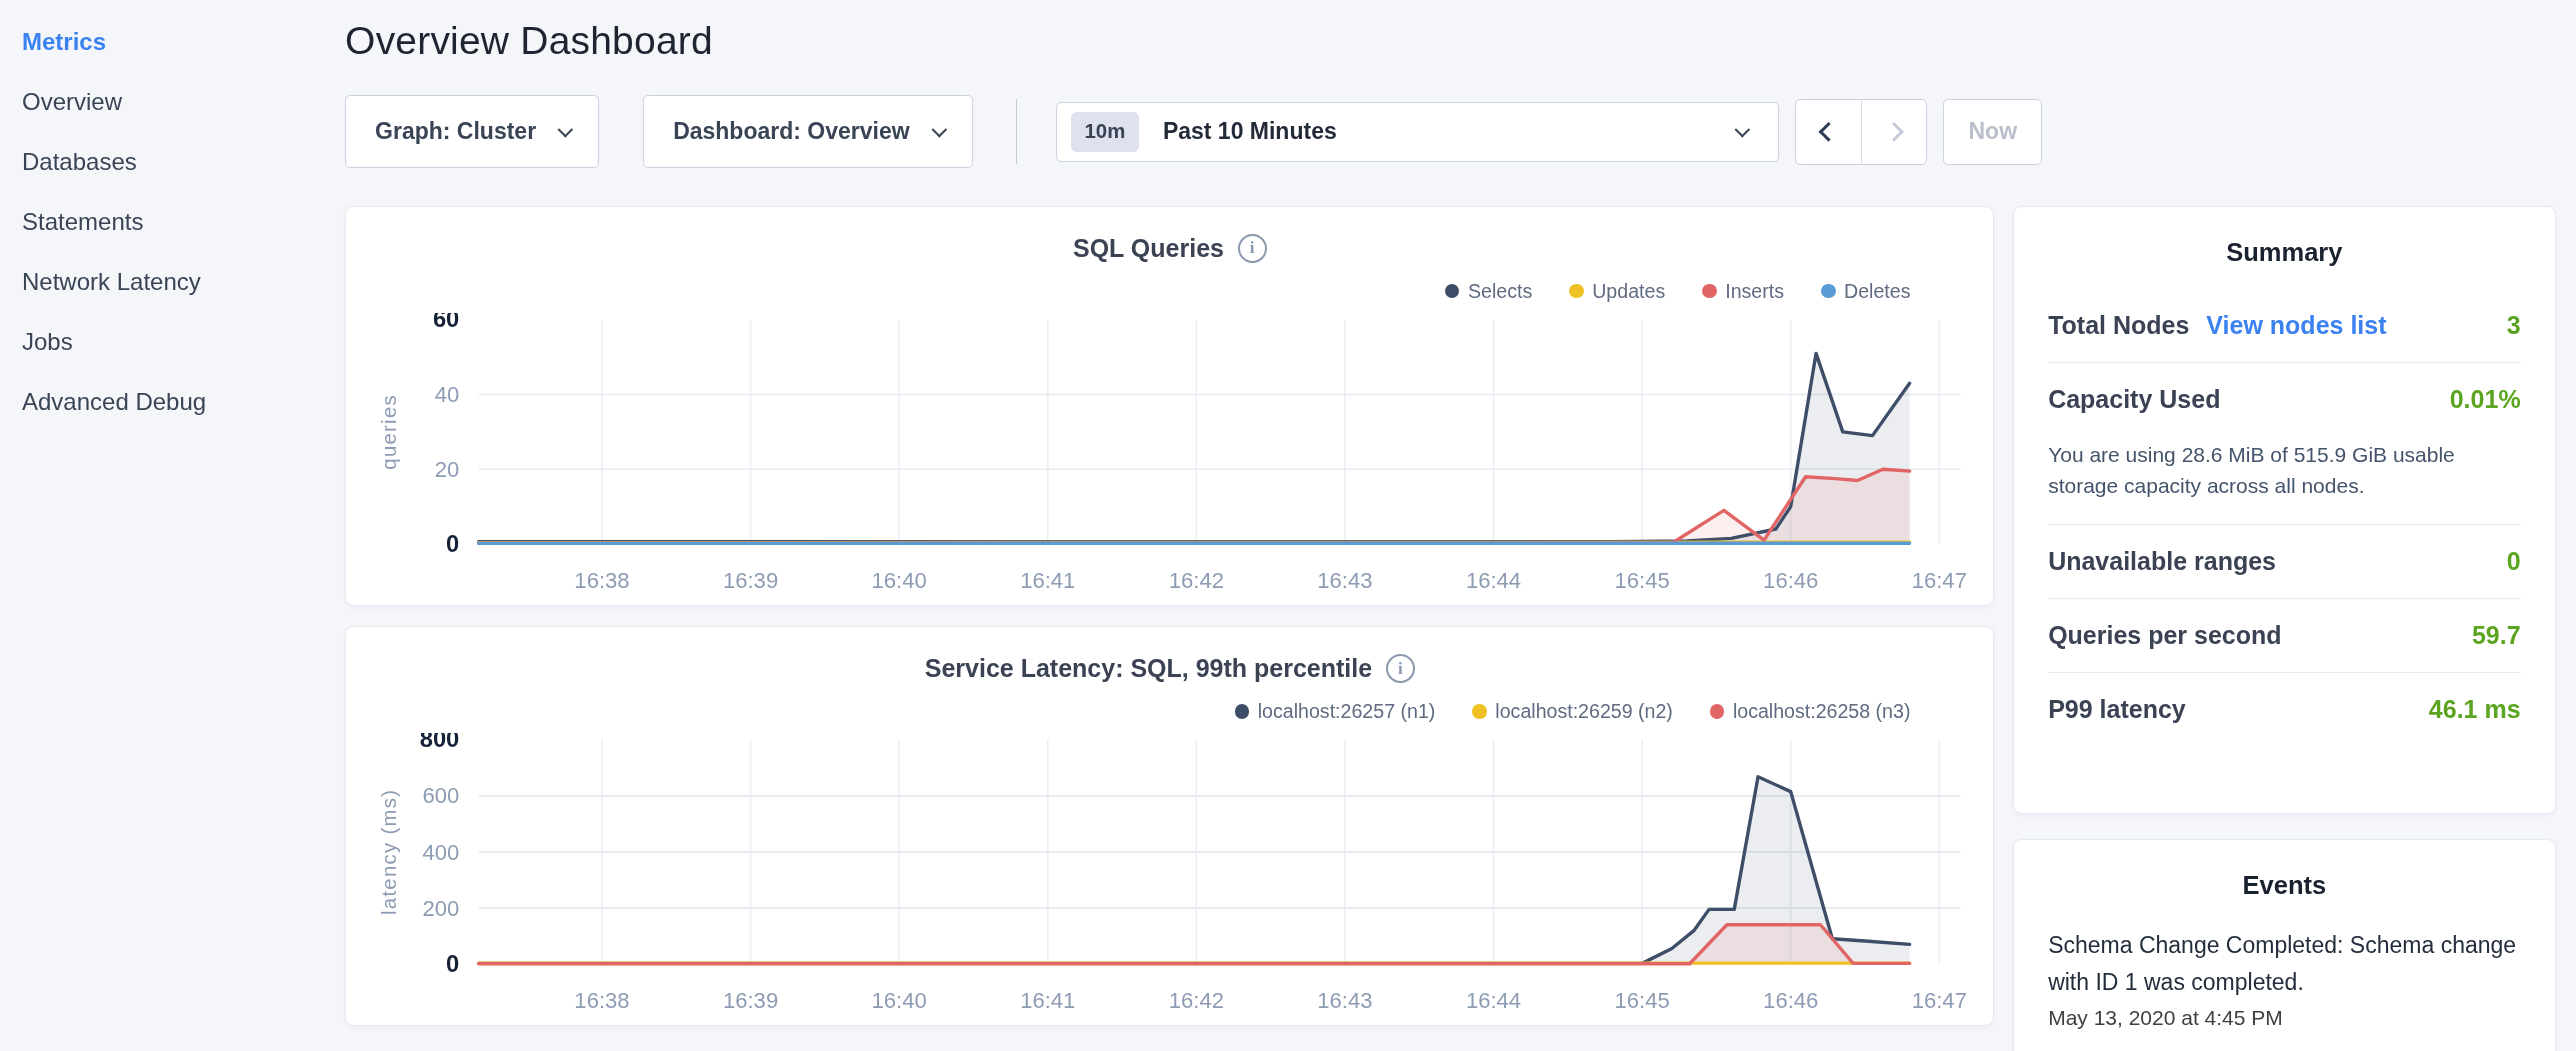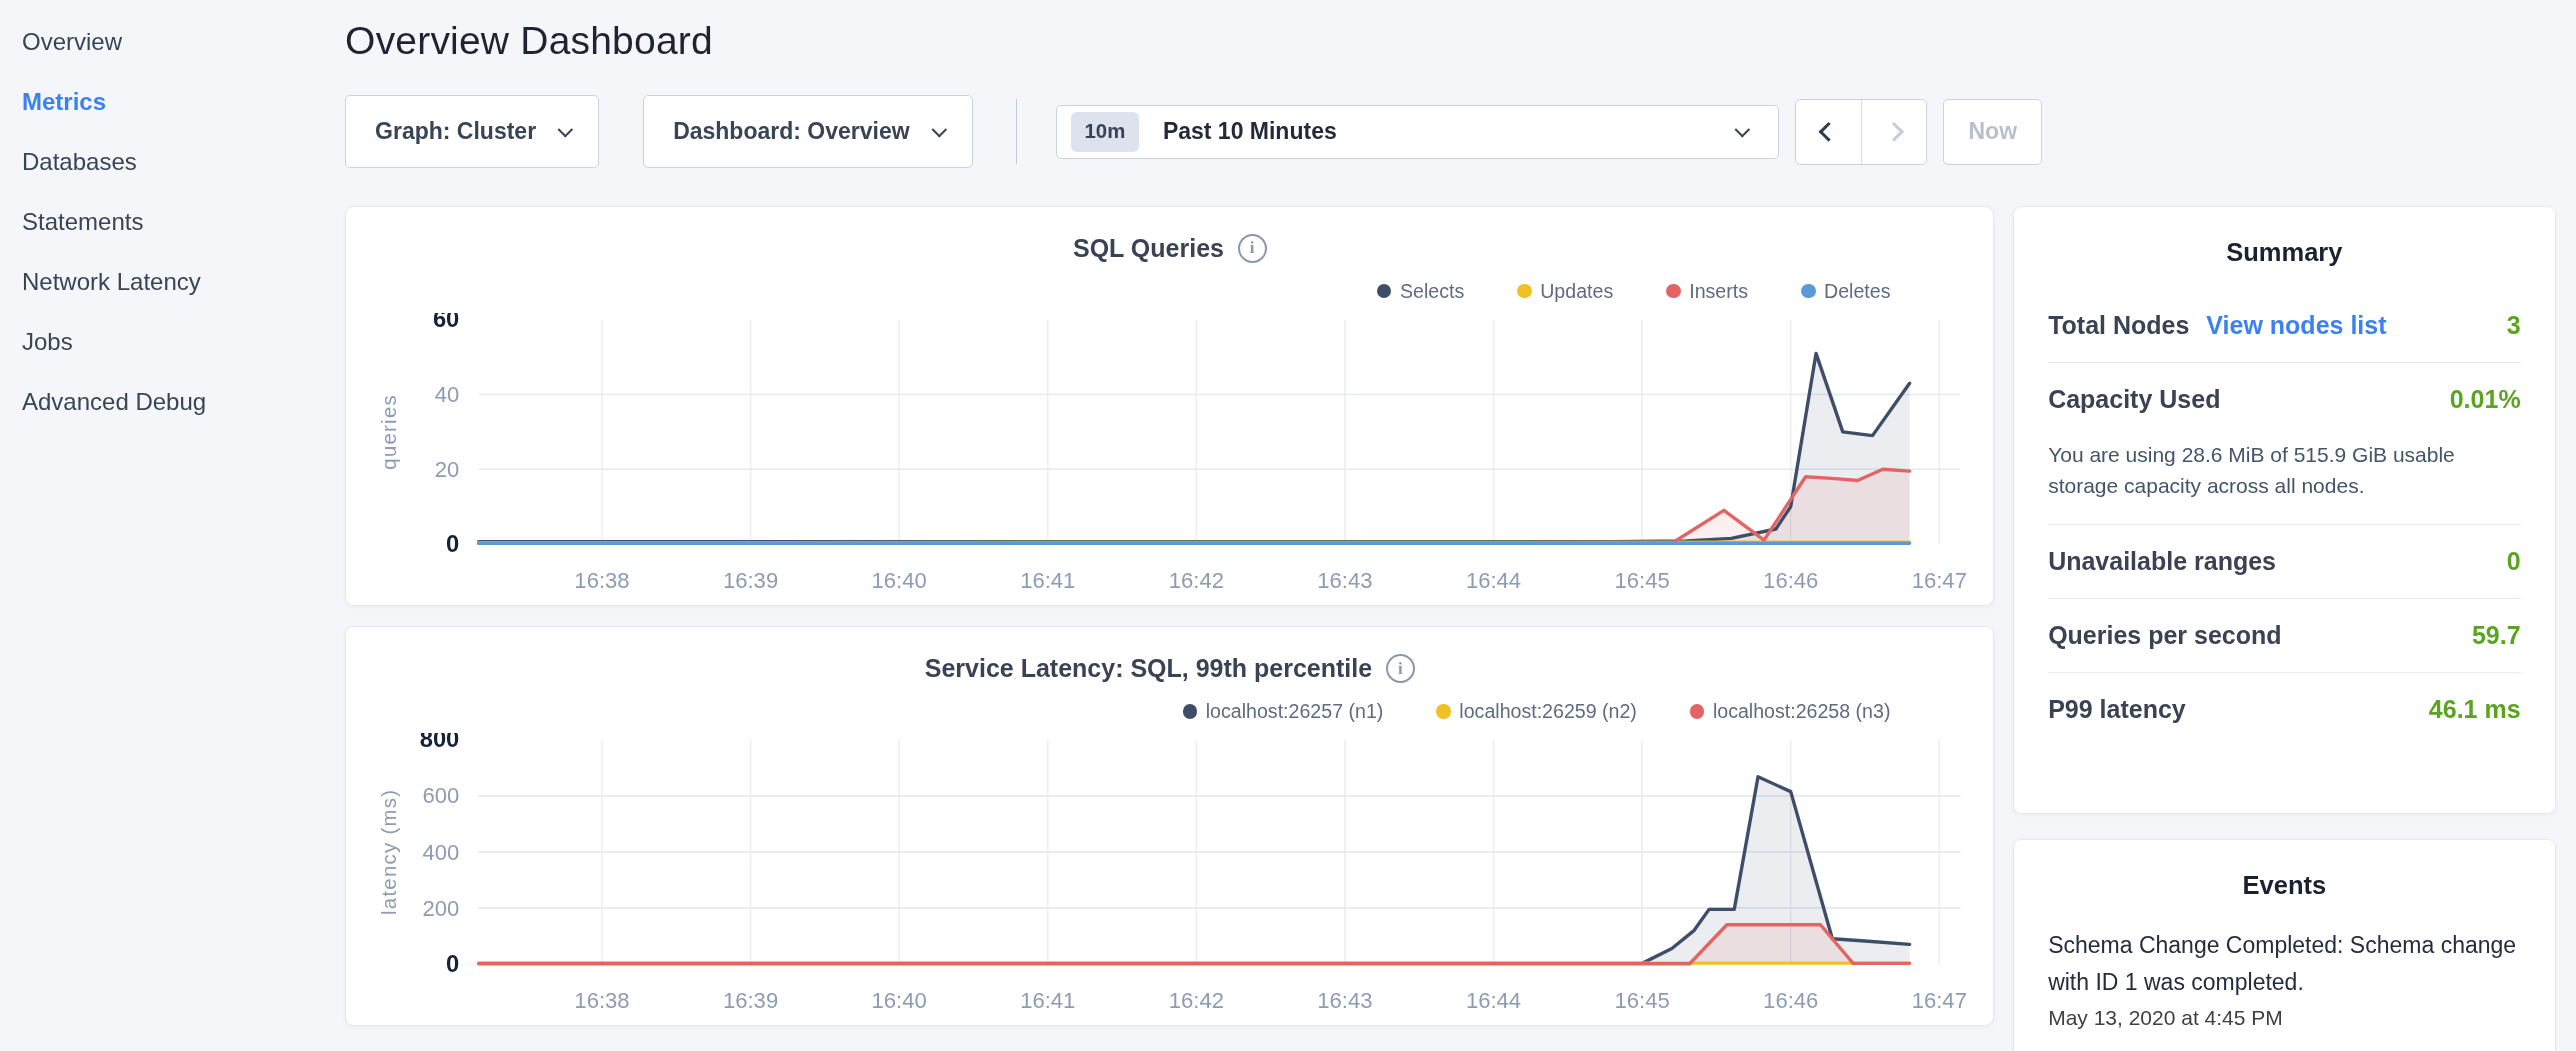--- a/index.html
+++ b/index.html
@@ -21,21 +21,21 @@
   .dd { height:73px; background:#fff; border:1.7px solid #CBD1DE; border-radius:5.1px;
     display:flex; align-items:center; padding:0 29px; font-size:23px; font-weight:bold;
     color:#394455; cursor:pointer; }
   .dd .chev-down { margin-left:22px; }
   .chev-down, .chev-left, .chev-right { width:11px; height:11px;
     border-right:2.6px solid currentColor; border-bottom:2.6px solid currentColor; display:inline-block; }
   .chev-down  { transform:rotate(45deg) translateY(-2.6px); }
   .chev-left  { transform:rotate(135deg); }
   .chev-right { transform:rotate(-45deg); }
   .toolbar-divider { width:1.7px; height:65px; background:#C3CADA; margin:0 39px 0 43px; }
-  .timepicker { height:54px; width:723px; background:#fff; border:1.7px solid #CBD1DE; border-radius:5.1px;
+  .timepicker { height:60px; width:723px; background:#fff; border:1.7px solid #CBD1DE; border-radius:5.1px;
     display:flex; align-items:center; padding:0 32px 0 13.6px; cursor:pointer; }
   .time-badge { background:#DDE2EE; border-radius:6px; padding:8.5px 13.6px; font-size:20.4px;
     font-weight:bold; color:#3A4254; }
   .time-label { margin-left:24px; font-size:23px; font-weight:bold; color:#242B38; }
   .timepicker .chev-down { margin-left:auto; color:#394455; }
   .arrow-group { display:flex; margin-left:16px; height:66px; border:1.7px solid #CBD1DE;
     border-radius:5.1px; background:#fff; overflow:hidden; }
   .arrow-btn { width:65px; height:100%; display:flex; align-items:center; justify-content:center; cursor:pointer; }
   .arrow-btn + .arrow-btn { border-left:1.7px solid #D8DDE8; }
   .arrow-btn .chev-left { color:#2C3A52; width:13.6px; height:13.6px; border-width:3.4px; }
@@ -51,21 +51,21 @@
   .card { background:#fff; border:1.7px solid #E4E8F0; border-radius:8.5px;
     box-shadow:0 1.7px 4.3px rgba(40,50,70,.04); }
 
   .chart-card { position:relative; height:400px; }
   .chart-card + .chart-card { margin-top:20.4px; }
   .chart-title-row { display:flex; align-items:center; justify-content:center; padding-top:27px; }
   .chart-title { font-size:25px; font-weight:bold; color:#3A4254; }
   .info-icon { width:29px; height:29px; border:2.6px solid #8A97AD; border-radius:50%; margin-left:13.6px;
     display:flex; align-items:center; justify-content:center; font-size:17px; font-weight:bold;
     color:#8A97AD; cursor:pointer; font-family:"Liberation Serif", serif; }
-  .legend { position:absolute; right:103px; top:73px; display:flex; align-items:center;gap:16px; }
+  .legend { position:absolute; right:83px; top:73px; display:flex; align-items:center; }
   .legend-item { display:flex; align-items:center; margin-left:37px; font-size:19.6px; color:#5F6B81; cursor:pointer; }
   .legend-dot { width:14.5px; height:14.5px; border-radius:50%; margin-right:8.5px; }
   .chart-svg { position:absolute; left:17px; top:106px; }
 
   
   .summary-card { height:608px; padding:0 34px; }
   .panel-title { text-align:center; font-size:25.5px; font-weight:bold; color:#1A2230; padding-top:31px; }
   .sum-rows { margin-top:22px; }
   .sum-row { padding:22px 0; border-bottom:1.7px solid #E8ECF2; }
   .sum-row:last-child { border-bottom:none; }
@@ -75,22 +75,22 @@
   .sum-value { margin-left:auto; font-size:25px; font-weight:bold; color:#5BA420; }
   .sum-desc { margin-top:25px; font-size:21px; line-height:1.5; color:#44546B; }
   .events-card { margin-top:25px; height:340px; padding:0 34px; }
   .event-text { margin-top:27px; font-size:23px; line-height:1.62; color:#232D3C; }
   .event-date { margin-top:5.1px; font-size:21px; color:#404040; }
 </style>
 </head>
 <body>
 
 <nav class="sidebar">
+  <div class="nav-item active">Metrics</div>
   <div class="nav-item">Overview</div>
-  <div class="nav-item active">Metrics</div>
   <div class="nav-item">Databases</div>
   <div class="nav-item">Statements</div>
   <div class="nav-item">Network Latency</div>
   <div class="nav-item">Jobs</div>
   <div class="nav-item">Advanced Debug</div>
 </nav>
 
 <div class="main">
   <h1 class="page-title">Overview Dashboard</h1>
 

